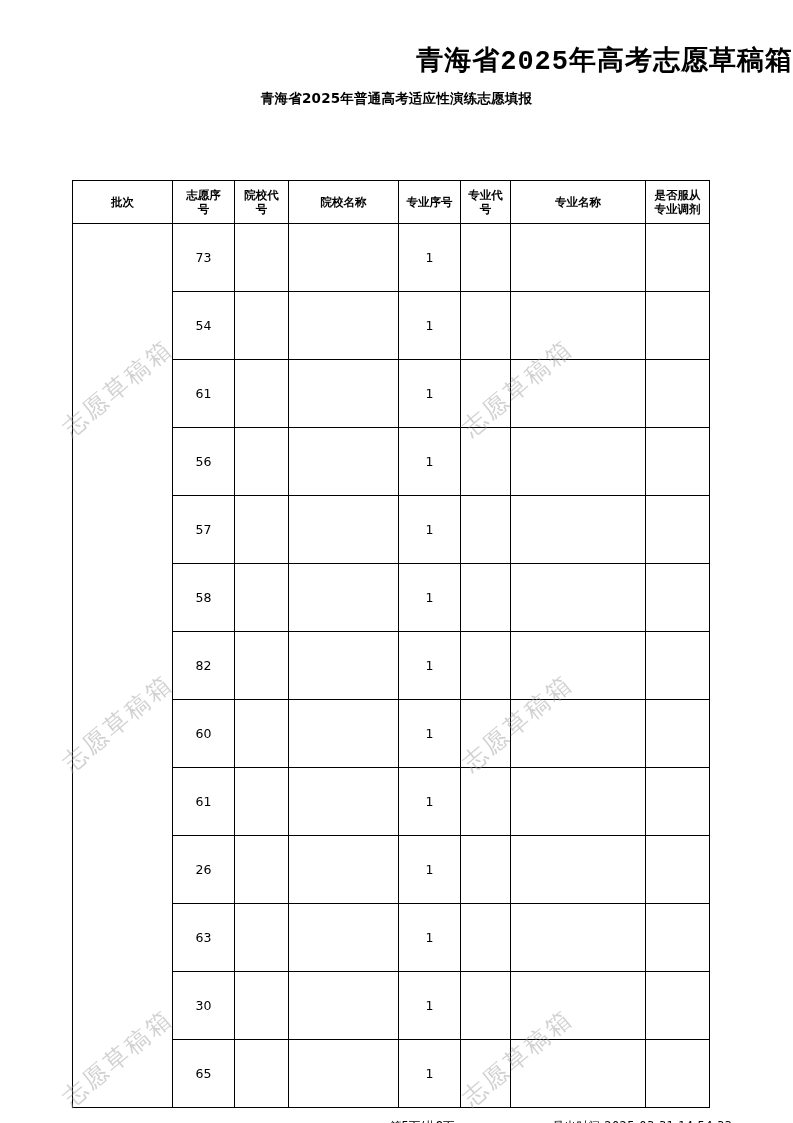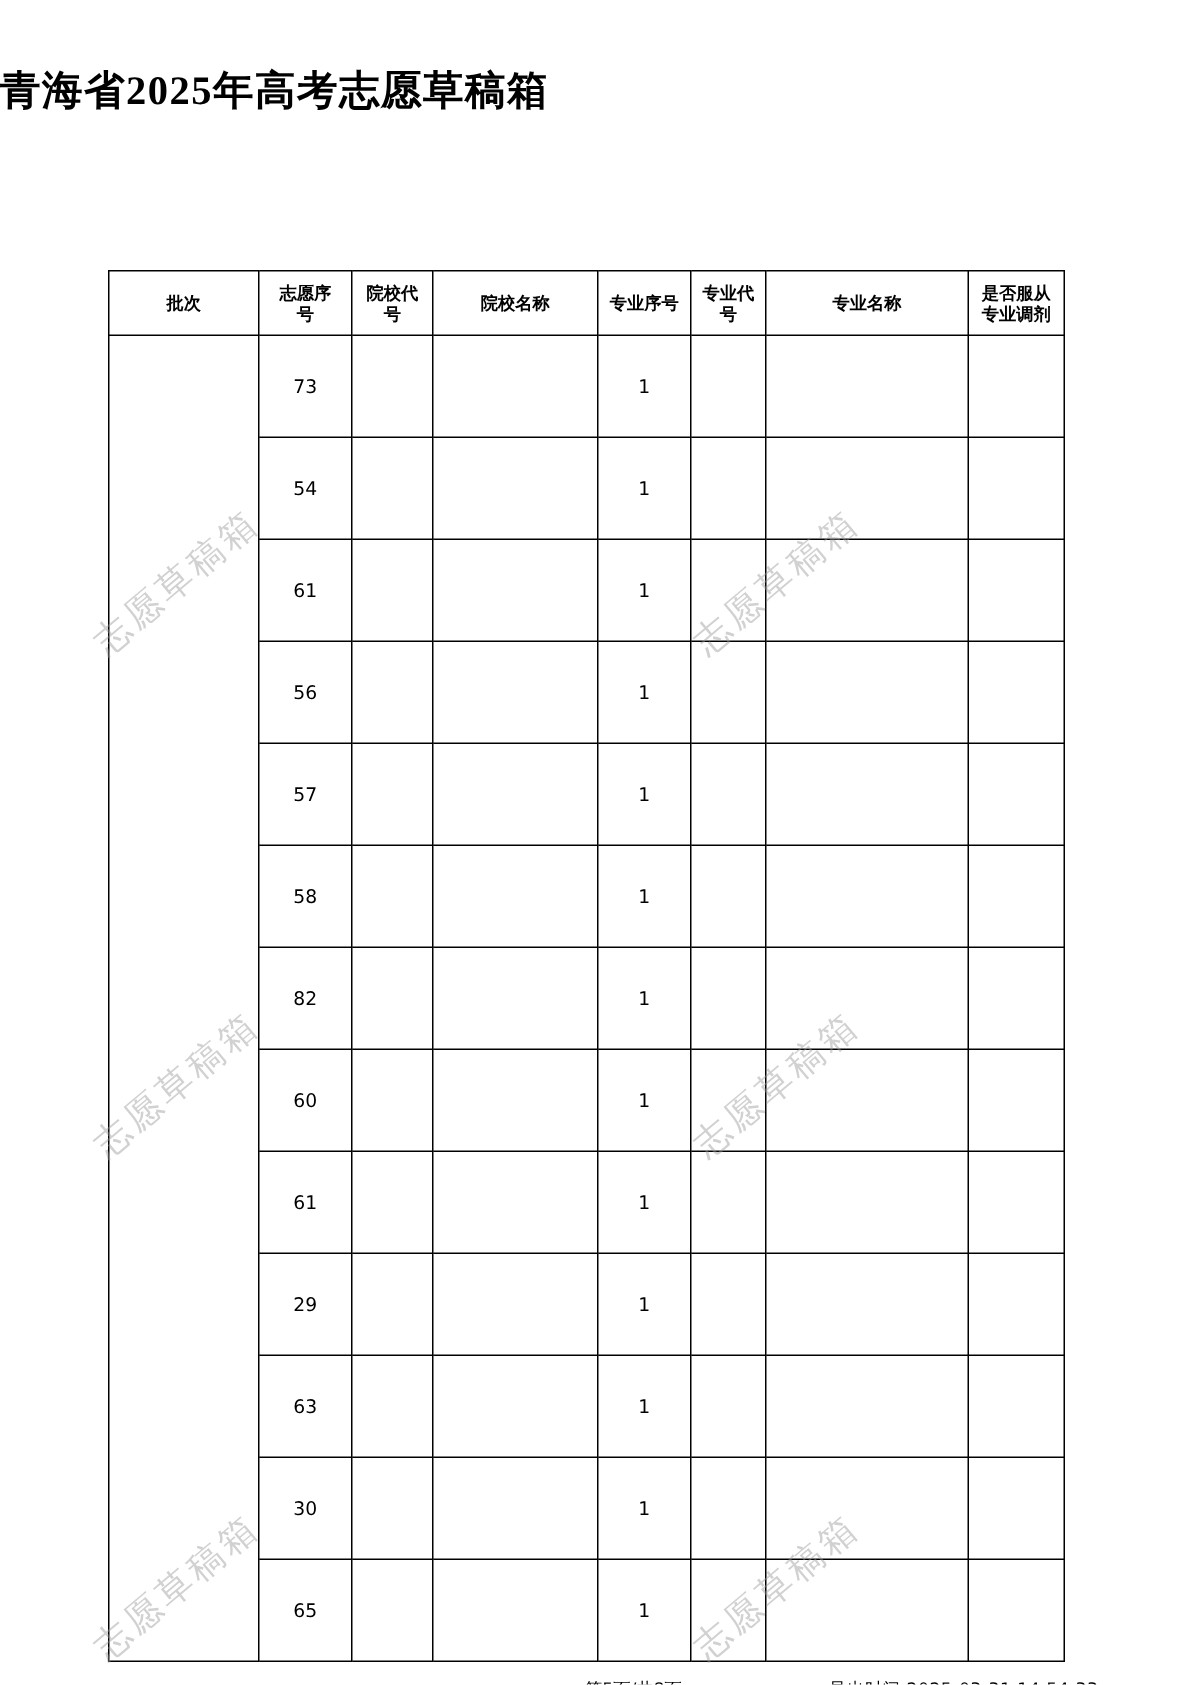--- a/index.html
+++ b/index.html
@@ -17,22 +17,22 @@
   }
 
   .page {
     position: relative;
     width: 793px;
     height: 1123px;
     box-sizing: border-box;
   }
 
   .title {
-    text-align: left;
-    font-family: Liberation Serif, serif;
+    text-align: right;
+    font-family: Liberation Mono, monospace;
     font-weight: bold;
     font-size: 27px;
     letter-spacing: 1px;
     margin-top: 42px;
   }
   .subtitle {
     text-align: center;
     font-family: "DejaVu Sans", "Liberation Sans", sans-serif;
     font-weight: bold;
     font-size: 13.5px;
@@ -119,20 +119,21 @@
     user-select: none;
     font-weight: 500;
   }
 </style>
 </head>
 <body>
 
 <div class="page">
 
   <div class="title">青海省2025年高考志愿草稿箱</div>
+  <div class="subtitle">青海省2025年普通高考适应性演练志愿填报</div>
 
   <div class="table-wrap">
     <table class="form">
       <colgroup>
         <col class="c-batch">
         <col class="c-seq">
         <col class="c-school-code">
         <col class="c-school-name">
         <col class="c-major-seq">
         <col class="c-major-code">
@@ -248,21 +249,21 @@
           <tr>
             <td>61</td>
             <td></td>
             <td></td>
             <td>1</td>
             <td></td>
             <td></td>
             <td></td>
           </tr>
           <tr>
-            <td>29</td>
+            <td>26</td>
             <td></td>
             <td></td>
             <td>1</td>
             <td></td>
             <td></td>
             <td></td>
           </tr>
           <tr>
             <td>63</td>
             <td></td>

